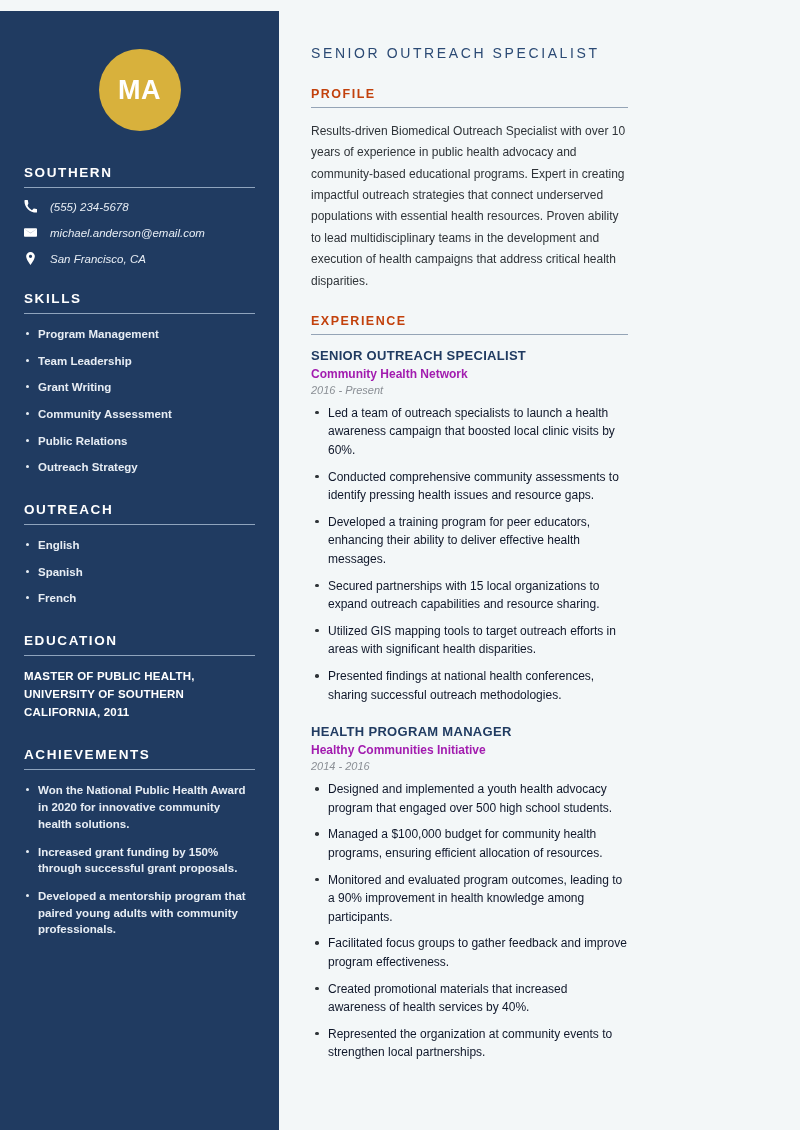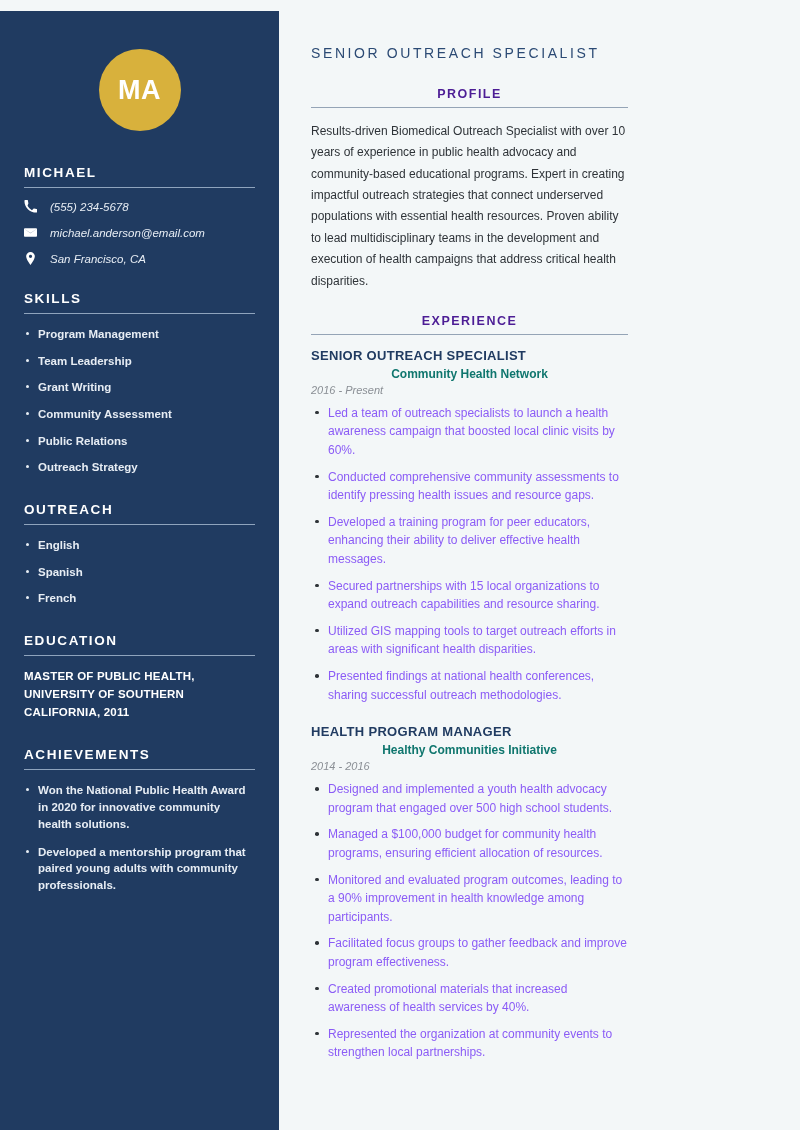--- a/index.html
+++ b/index.html
@@ -142,23 +142,22 @@
     color: #2b4a74;
     margin: 0 0 26px 0;
   }
   .main-section {
     margin-bottom: 22px;
   }
   .main-heading {
     font-size: 12.5px;
     font-weight: bold;
     letter-spacing: 1.5px;
-    color: #4c1d95;
+    color: #c2410c;
     margin: 0 0 6px 0;
-    text-align: center;
   }
   .main-rule {
     height: 1px;
     background: #4a6party;
     background: #46617f;
     opacity: 0.55;
     margin-bottom: 13px;
   }
   .profile-text {
     font-size: 12px;
@@ -172,42 +171,41 @@
   .exp-role {
     font-size: 13px;
     font-weight: bold;
     letter-spacing: 0.3px;
     color: #203b61;
     margin: 0 0 4px 0;
   }
   .exp-company {
     font-size: 12px;
     font-weight: bold;
-    color: #0f766e;
+    color: #a21caf;
     margin: 0 0 3px 0;
-    text-align: center;
   }
   .exp-dates {
     font-size: 11px;
     font-style: italic;
     color: #8a8f95;
     margin: 0 0 8px 0;
   }
   .exp-bullets {
     list-style: none;
     margin: 0;
     padding: 0;
   }
   .exp-bullets li {
     position: relative;
     padding-left: 17px;
     margin-bottom: 8px;
     font-size: 12px;
     line-height: 1.55;
-    color: #8b5cf6;
+    color: #0f172a;
   }
   .exp-bullets li::before {
     content: "";
     position: absolute;
     left: 4px;
     top: 7px;
     width: 3.5px;
     height: 3.5px;
     border-radius: 50%;
     background: #2e3338;
@@ -218,21 +216,21 @@
 
 <div class="page">
 
   <aside class="sidebar">
 
     <div class="avatar-wrap">
       <div class="avatar">MA</div>
     </div>
 
     <section class="side-section">
-      <h2 class="side-heading">MICHAEL</h2>
+      <h2 class="side-heading">SOUTHERN</h2>
       <div class="side-rule"></div>
       <ul class="contact-list">
         <li class="contact-item">
           <span class="contact-icon">
             <svg width="13" height="13" viewBox="0 0 24 24" fill="#ffffff">
               <path d="M6.6 10.8c1.8 3.5 4.6 6.3 8.1 8.1l2.7-2.7c.4-.4.9-.5 1.3-.3 1.3.5 2.8.7 4.3.7.7 0 1.2.5 1.2 1.2V22c0 .7-.5 1.2-1.2 1.2C10.6 23.2.8 13.4.8 1.2.8.5 1.3 0 2 0h4.2c.7 0 1.2.5 1.2 1.2 0 1.5.2 3 .7 4.3.2.4.1.9-.3 1.3L6.6 10.8z"></path>
             </svg>
           </span>
           <span>(555) 234-5678</span>
         </li>
@@ -282,20 +280,21 @@
       <h2 class="side-heading">EDUCATION</h2>
       <div class="side-rule"></div>
       <div class="edu-block">MASTER OF PUBLIC HEALTH, UNIVERSITY OF SOUTHERN CALIFORNIA, 2011</div>
     </section>
 
     <section class="side-section">
       <h2 class="side-heading">ACHIEVEMENTS</h2>
       <div class="side-rule"></div>
       <ul class="bullet-list achv-list">
         <li>Won the National Public Health Award in 2020 for innovative community health solutions.</li>
+        <li>Increased grant funding by 150% through successful grant proposals.</li>
         <li>Developed a mentorship program that paired young adults with community professionals.</li>
       </ul>
     </section>
 
   </aside>
 
   <main class="main">
 
     <div class="job-title">SENIOR OUTREACH SPECIALIST</div>
 

